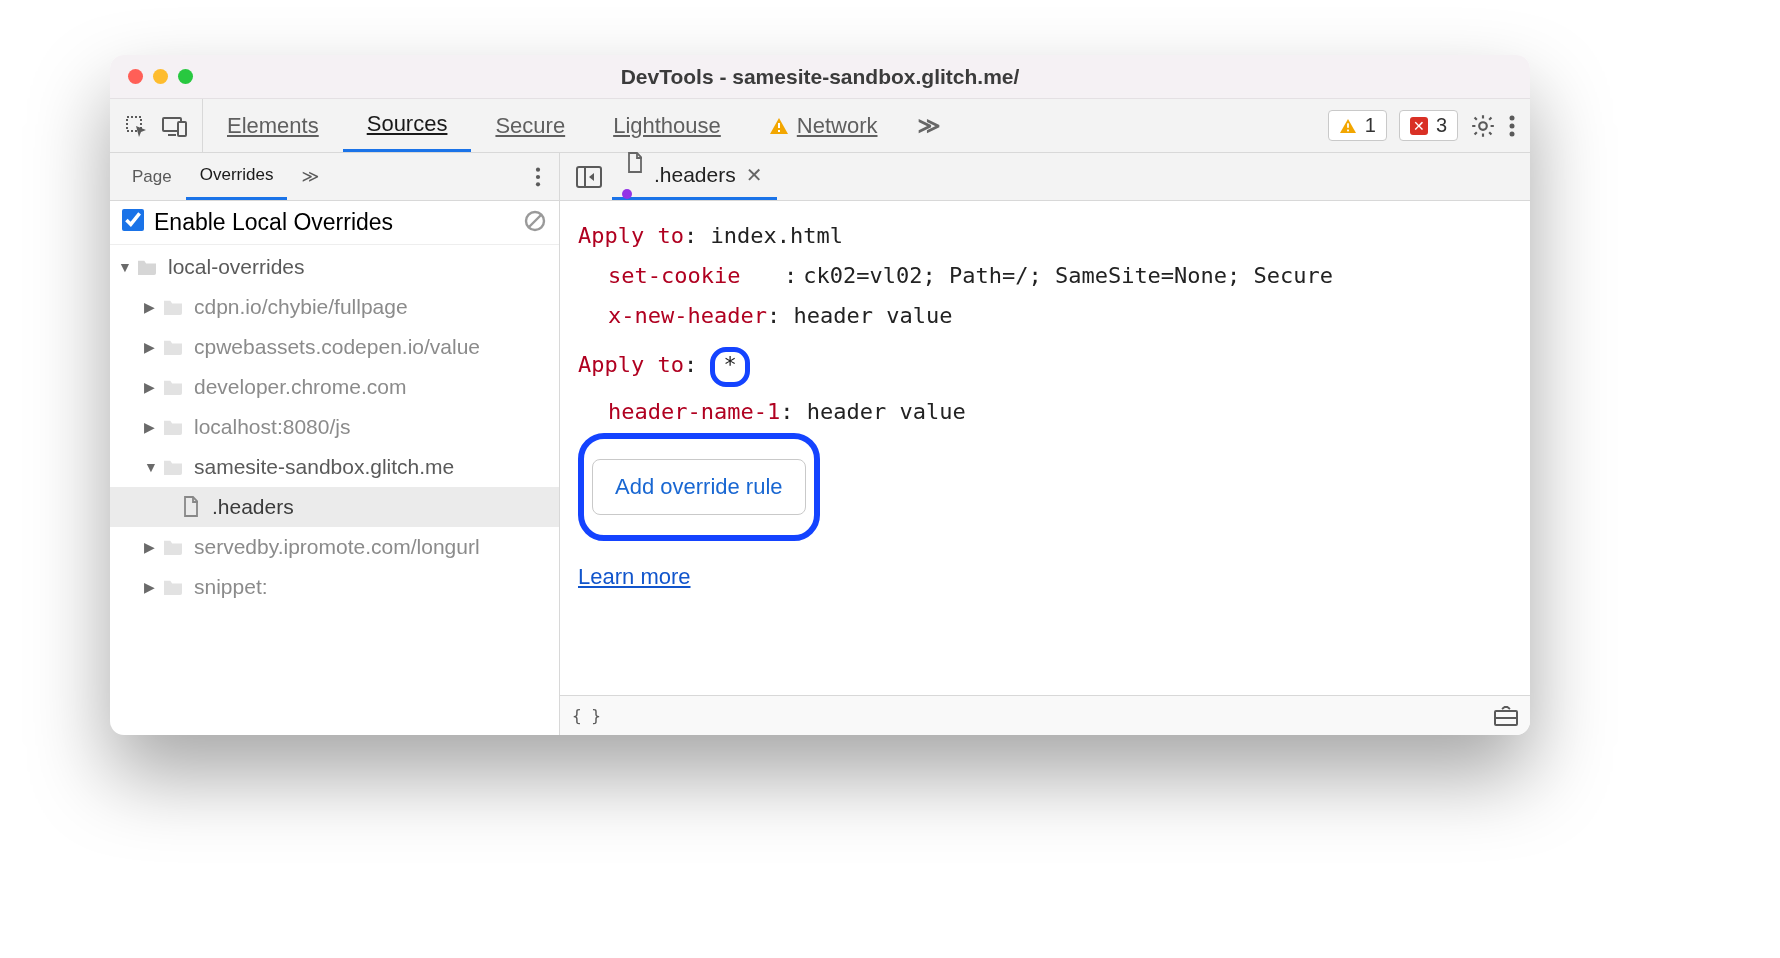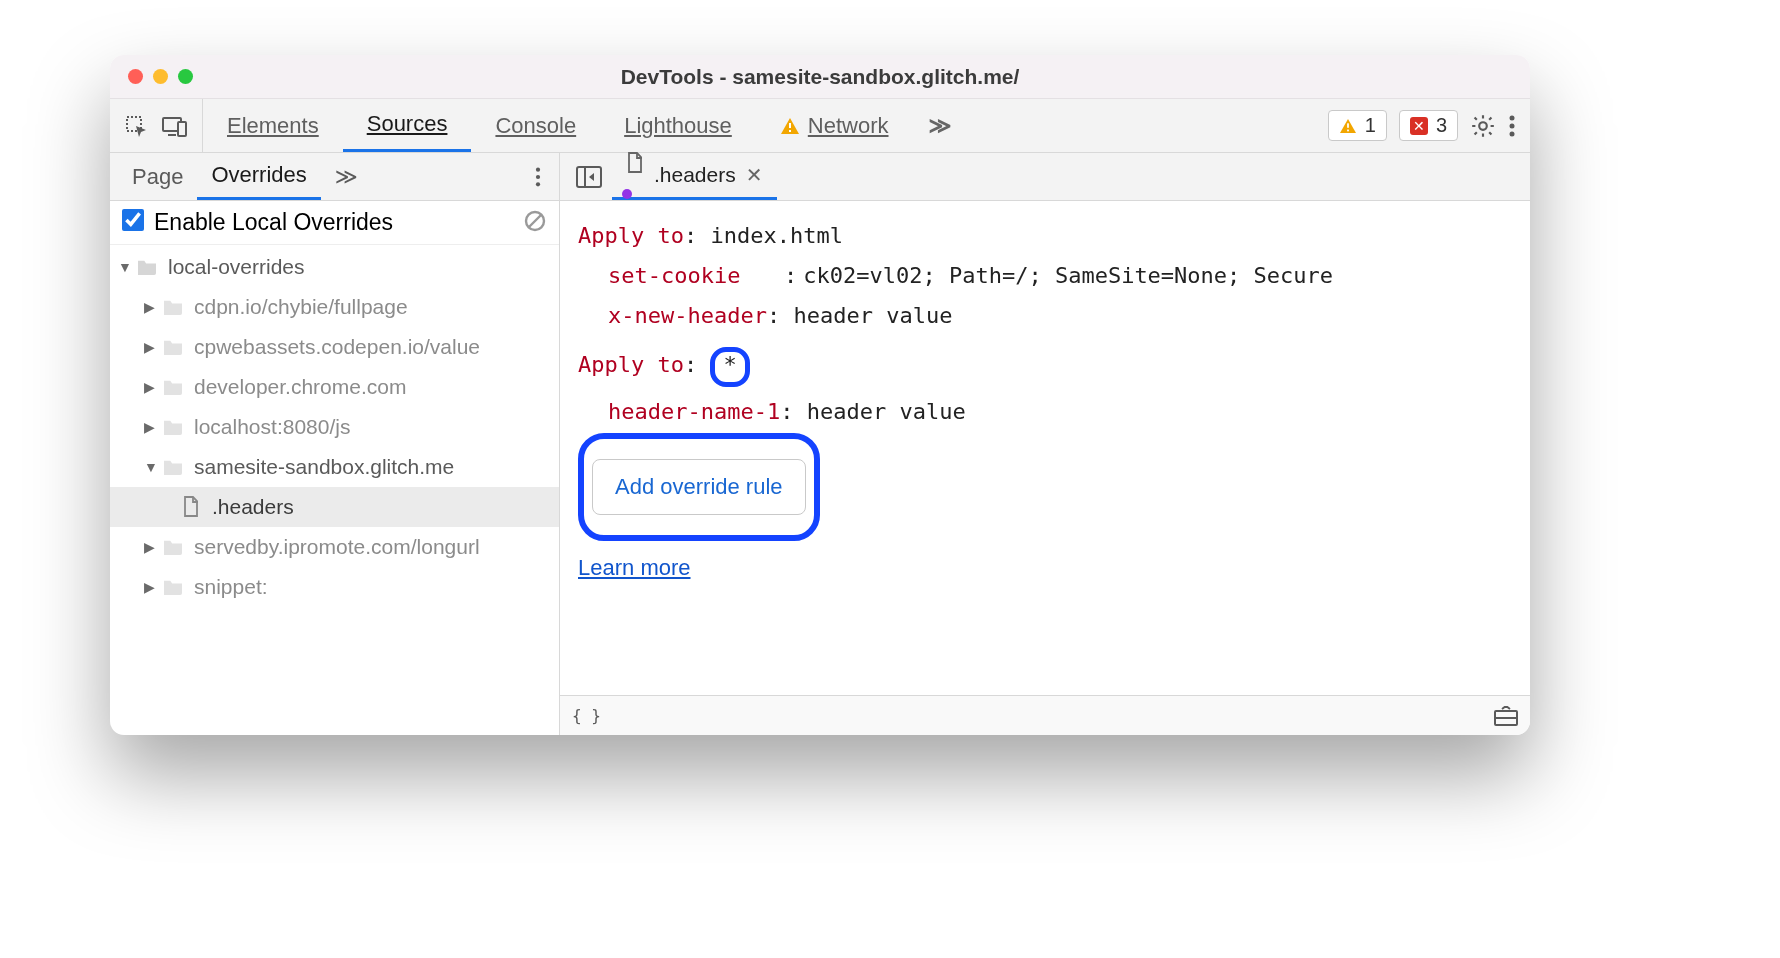--- a/index.html
+++ b/index.html
@@ -48,21 +48,21 @@
   .toolbar .more { padding:0 16px; display:flex; align-items:center; font-weight:700; color:#666; }
   .toolbar .right { display:flex; align-items:center; gap:12px; padding:0 14px; }
   .badge { display:flex; align-items:center; gap:8px; border:1px solid #c9c9c9; border-radius:4px; padding:3px 10px; background:#fff; font-size:20px; color:#333; }
   .warn-tri { color:#f2a600; }
   .err-sq { background:#d93025; color:#fff; font-size:14px; width:18px; height:18px; display:flex; align-items:center; justify-content:center; border-radius:3px; }
   .gear, .kebab { color:#5a5a5a; }
 
   
   .body { flex:1; display:flex; min-height:0; }
   .side { width:450px; border-right:1px solid #d8d8d8; display:flex; flex-direction:column; min-width:0; }
-  .side-tabs { height:48px; display:flex; align-items:center; border-bottom:1px solid #d8d8d8; background:#f3f3f3; padding:0 8px; font-size:22px; color:#5a5a5a; }
+  .side-tabs { height:48px; display:flex; align-items:center; border-bottom:1px solid #d8d8d8; background:#f3f3f3; padding:0 8px; font-size:17px; color:#5a5a5a; }
   .side-tabs .stab { padding:0 14px; height:100%; display:flex; align-items:center; cursor:pointer; }
   .side-tabs .stab.active { color:#1a1a1a; border-bottom:3px solid #1a73e8; font-weight:500; }
   .side-tabs .spacer { flex:1; }
   .side-tabs .kebab2 { padding:0 10px; color:#5a5a5a; cursor:pointer; }
 
   .overrides-bar { display:flex; align-items:flex-start; gap:10px; padding:8px 12px; border-bottom:1px solid #eee; font-size:23px; }
   .overrides-bar input[type=checkbox] { width:22px; height:22px; accent-color:#1a73e8; }
   .overrides-bar .clear { margin-left:auto; color:#9a9a9a; }
 
   .tree { flex:1; overflow:hidden; font-size:21px; color:#8b8b8b; padding-top:2px; }
@@ -135,21 +135,21 @@
       </span>
     </div>
     <div class="tabs">
       <div class="tab">
             <span>Elements</span>
           </div>
       <div class="tab active">
             <span>Sources</span>
           </div>
       <div class="tab">
-            <span>Console</span>
+            <span>Secure</span>
           </div>
       <div class="tab">
             <span>Lighthouse</span>
           </div>
       <div class="tab">
         <span class="warn-tri">
           <svg width="20" height="18" viewBox="0 0 20 18">
                 <path d="M10 1 L19 17 H1 Z" fill="#f2a600"></path>
                 <rect x="9" y="6" width="2" height="5" fill="#fff"></rect>
                 <rect x="9" y="13" width="2" height="2" fill="#fff"></rect>
@@ -339,21 +339,21 @@
         <div class="line" style="margin-left:30px;"><span class="kw">x-new-header</span>: <span>header value</span></div>
 
         <div class="line" style="margin-top:14px;"><span class="kw">Apply to</span>: <span class="hl-box"><span>*</span></span></div>
         <div class="line" style="margin-left:30px; margin-top:8px;"><span class="kw">header-name-1</span>: <span>header value</span></div>
 
         <div class="line" style="margin-top:2px;">
           <span class="hl-wrap">
             <span class="btn">Add override rule</span>
           </span>
         </div>
-        <div class="line" style="margin-top:10px;"><span class="learn">Learn more</span></div>
+        <div class="line" style="margin-top:19px;"><span class="learn">Learn more</span></div>
       </div>
 
       <div class="statusbar">
         <span style="font-family:ui-monospace,Menlo,monospace;">{ }</span>
         <span class="sp"></span>
         <span>
           <svg width="24" height="20" viewBox="0 0 24 20" fill="none" stroke="#5a5a5a" stroke-width="2">
                 <rect x="1" y="5" width="22" height="14" rx="1"></rect>
                 <line x1="1" y1="12" x2="23" y2="12"></line>
                 <path d="M8 3 L12 0 L16 3"></path>

